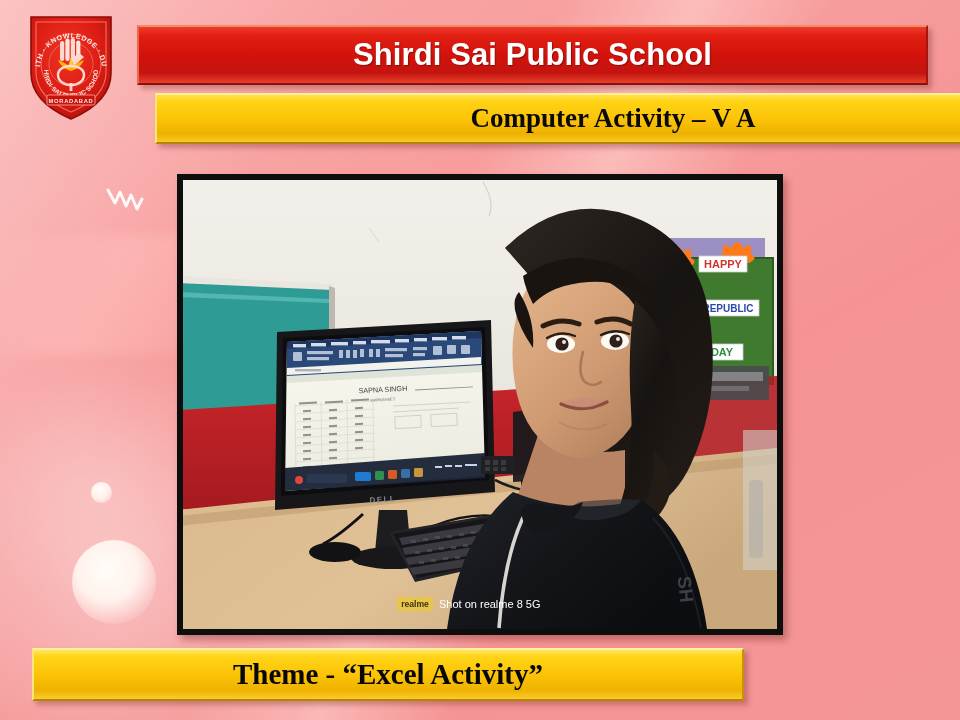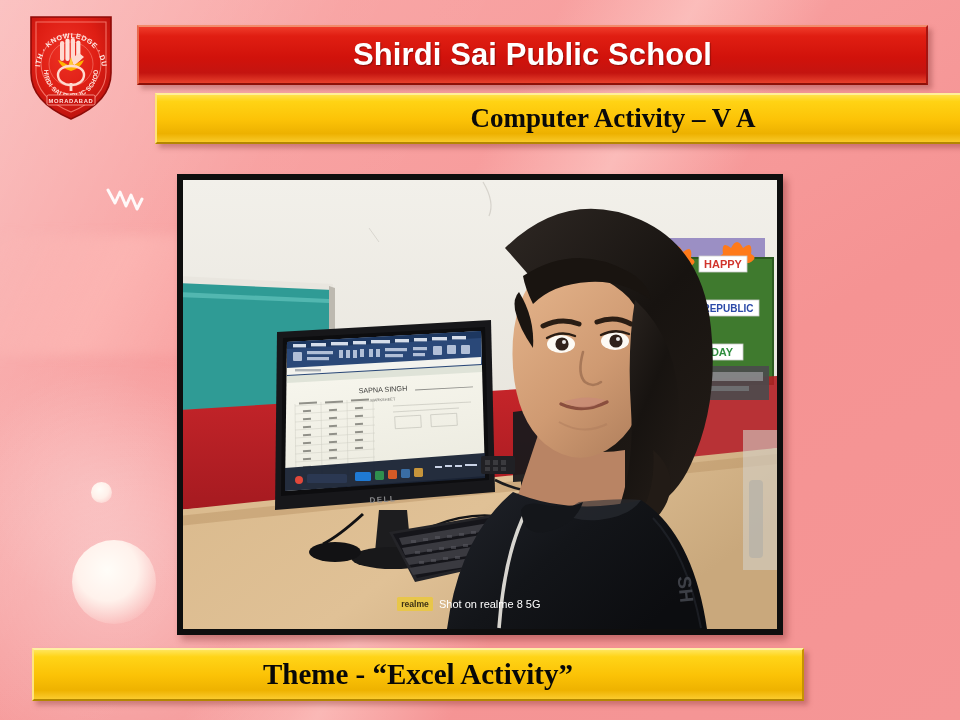--- a/index.html
+++ b/index.html
@@ -73,21 +73,21 @@
     border-bottom:2px solid #b48600;
     border-right:2px solid #c79400;
     padding-left:8px;
   }
   #subtitle-banner .txt {
     color:#0a0a0a; font-size:27px; font-weight:bold;
     font-family:"Liberation Serif", serif;
   }
 
   #theme-banner {
-    left:32px; top:648px; width:772px; height:53px;
+    left:32px; top:648px; width:712px; height:53px;
     background:
       linear-gradient(180deg, #ffe559 0%, #ffd417 14%, #fbc206 52%, #eeb200 82%, #fbcb2d 100%);
     border-top:2px solid #fff0a4;
     border-left:2px solid #ffe47e;
     border-bottom:2px solid #b38600;
     border-right:2px solid #c79400;
   }
   #theme-banner .txt {
     color:#080808; font-size:29px; font-weight:bold;
     font-family:"Liberation Serif", serif;

